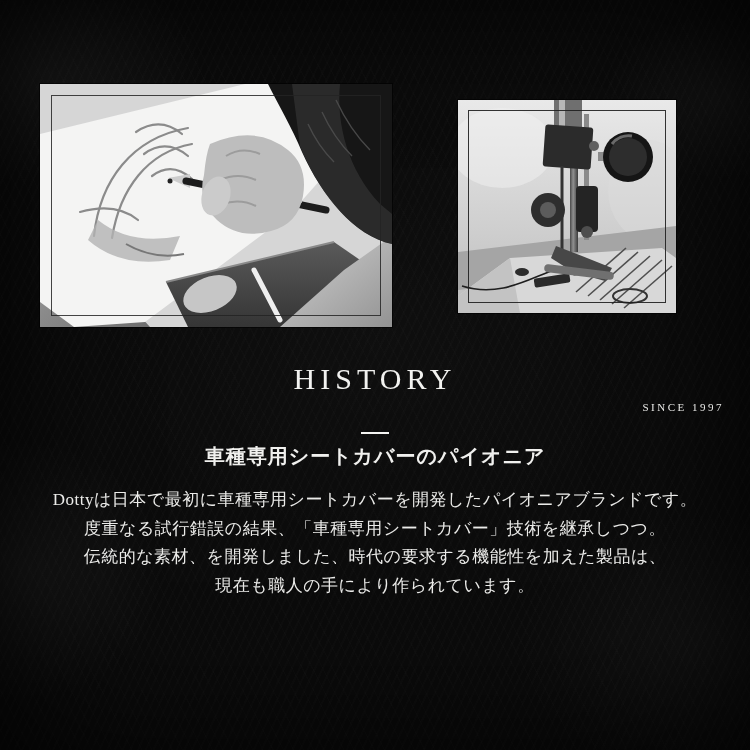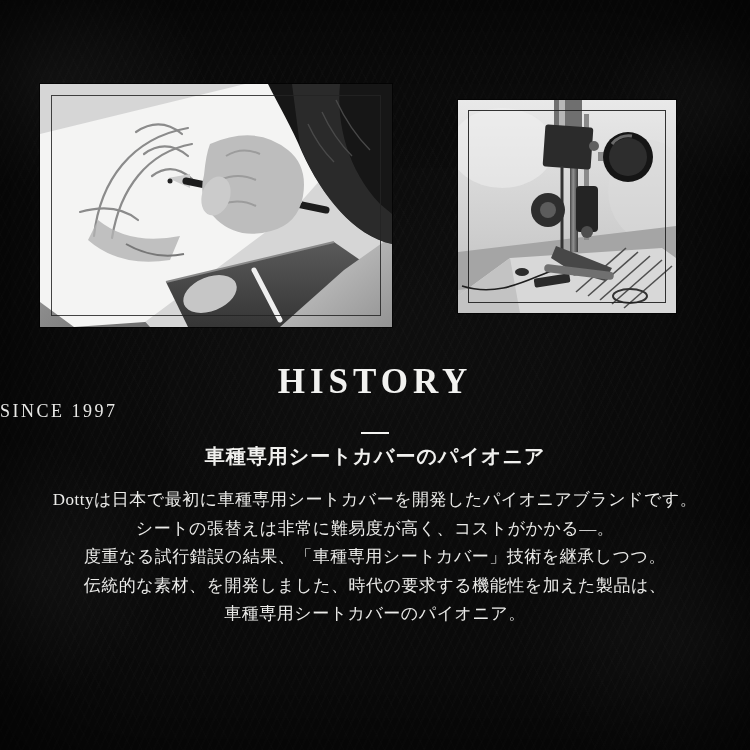--- a/index.html
+++ b/index.html
@@ -42,31 +42,31 @@
     pointer-events: none;
   }
   .photo-right .inner-frame { inset: 10px; border-color: rgba(30,30,30,0.9); }
 
   .hero-title {
     position: absolute;
     top: 362px; left: 0;
     width: 750px;
     margin: 0;
     text-align: center;
-    font-size: 35px;
-    font-weight: 700;
+    font-size: 30px;
+    font-weight: 400;
     letter-spacing: 5px;
     color: #f2f2f0;
   }
   .hero-subtitle {
     position: absolute;
     top: 401px; left: 0;
     width: 724px;
-    text-align: left;
-    font-size: 18px;
+    text-align: right;
+    font-size: 11px;
     letter-spacing: 2.5px;
     color: #e9e9e7;
   }
   .divider {
     position: absolute;
     top: 432px;
     left: 50%;
     transform: translateX(-50%);
     width: 28px;
     height: 2px;
@@ -224,19 +224,18 @@
     <span class="inner-frame"></span>
   </figure>
 
   <h1 class="hero-title">HISTORY</h1>
   <div class="hero-subtitle">SINCE 1997</div>
   <div class="divider"></div>
   <h2 class="jp-heading">車種専用シートカバーのパイオニア</h2>
 
   <div class="body-text">
     <p>Dottyは日本で最初に車種専用シートカバーを開発したパイオニアブランドです。</p>
-    <p>シートの張替えは非常に難易度が高く、コストがかかる—。</p>
     <p>度重なる試行錯誤の結果、「車種専用シートカバー」技術を継承しつつ。</p>
     <p>伝統的な素材、を開発しました、時代の要求する機能性を加えた製品は、</p>
-    <p>車種専用シートカバーのパイオニア。</p>
+    <p>現在も職人の手により作られています。</p>
   </div>
 
 </div>
 
 </body></html>

